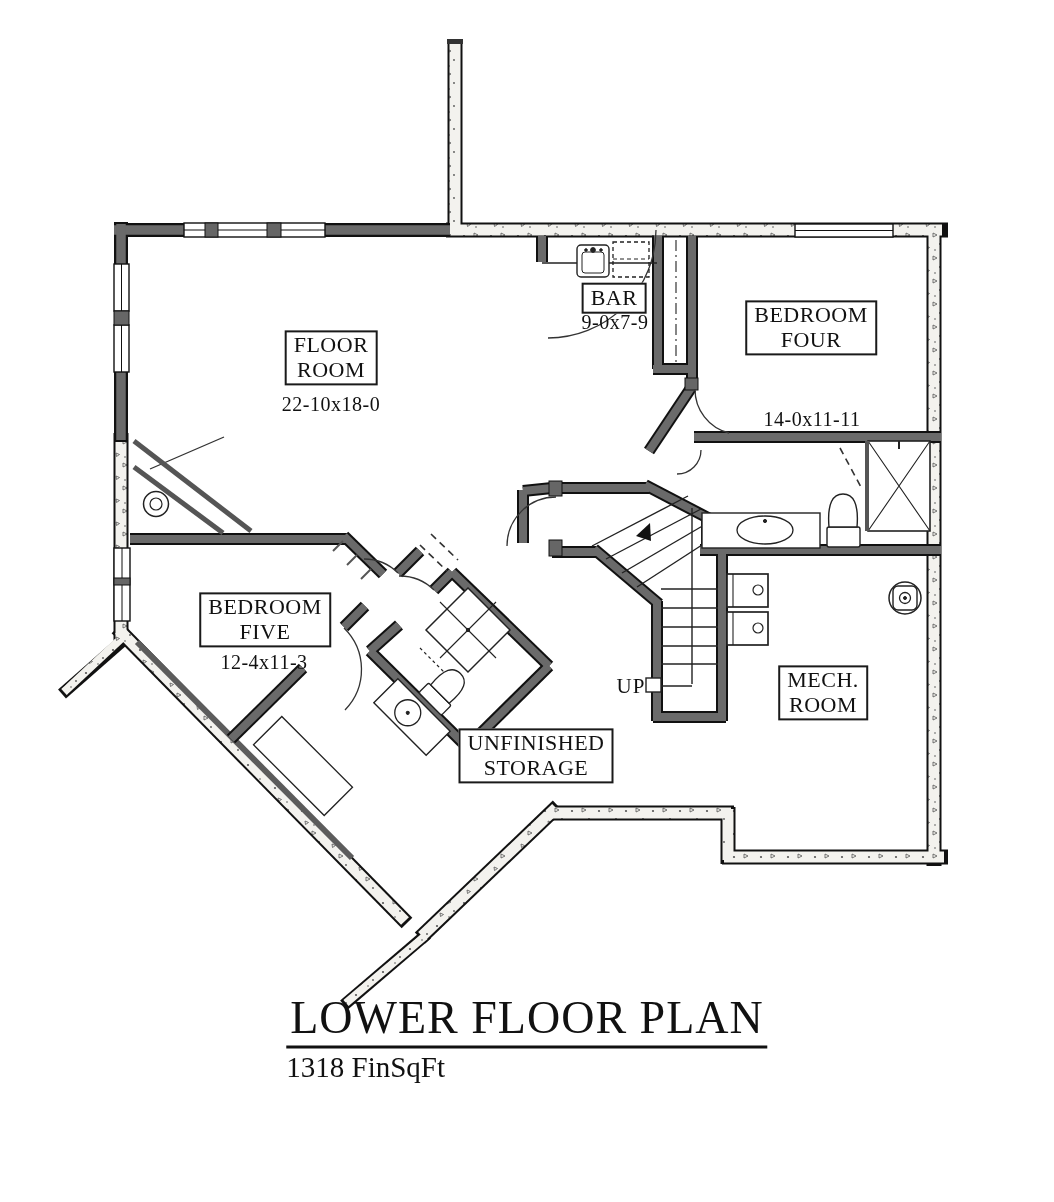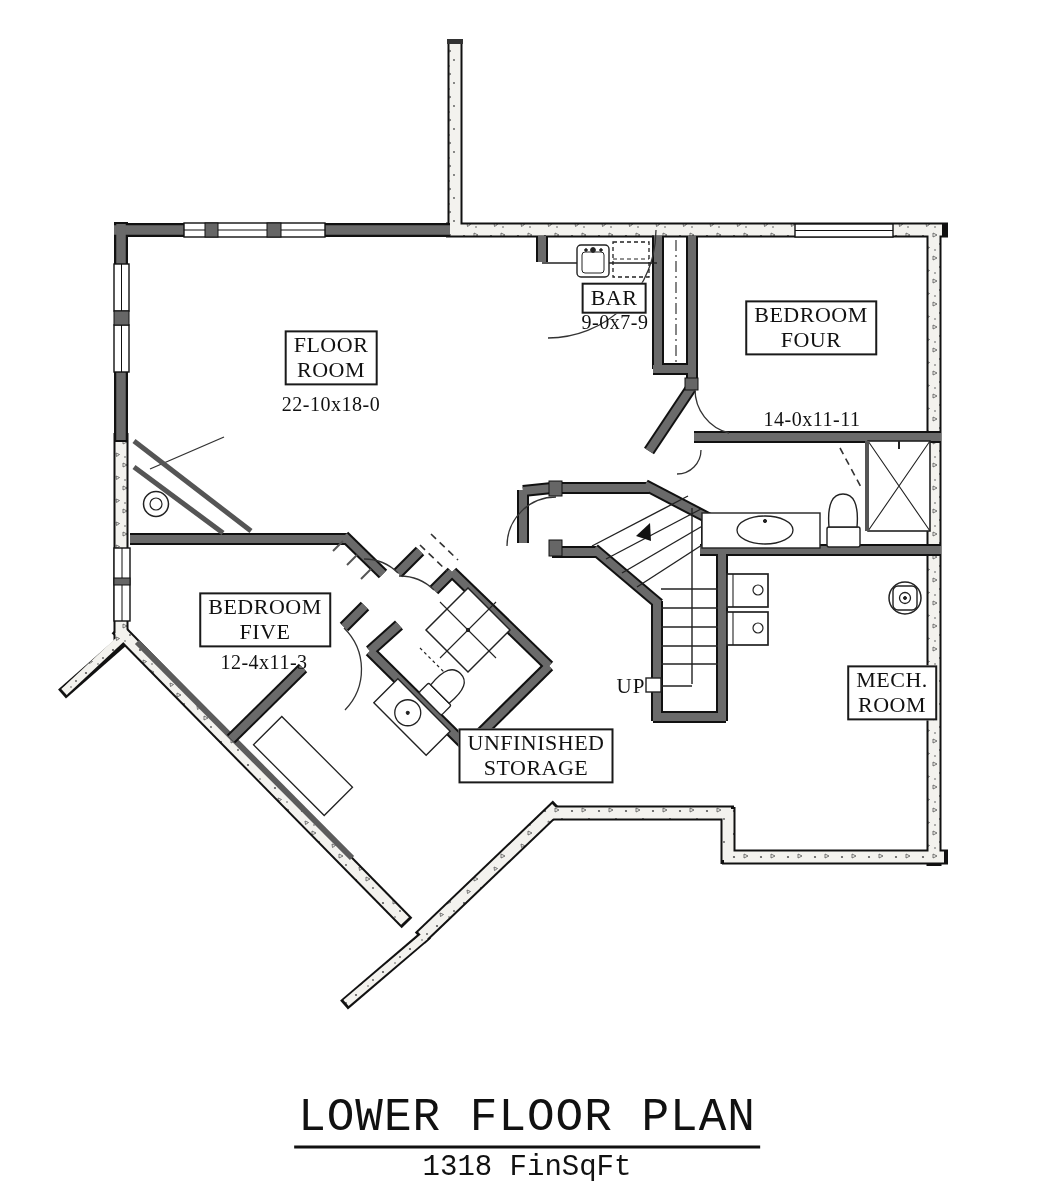--- a/index.html
+++ b/index.html
@@ -7,22 +7,22 @@
         font-family:"Liberation Serif", serif;color:#111;}
   #plan-svg{position:absolute;left:0;top:0;width:1054px;height:1202px;}
   .overlay{position:absolute;left:0;top:0;width:1054px;height:1202px;pointer-events:none;}
   .room-label{position:absolute;transform:translate(-50%,-50%);background:#fff;
       border:2px solid #1a1a1a;padding:1px 7px;text-align:center;
       font-size:22px;line-height:1.12;letter-spacing:.5px;white-space:nowrap;}
   .room-label span{display:block;}
   .room-dim{position:absolute;transform:translate(-50%,-50%);font-size:20px;
       letter-spacing:.5px;white-space:nowrap;background:transparent;text-align:center;}
   .up-label{position:absolute;transform:translate(-50%,-50%);font-size:21px;letter-spacing:1px;}
-  .title-block{position:absolute;left:50%;top:1138px;transform:translate(-50%,-50%);
-      text-align:center;font-family:Liberation Mono, monospace;}
+  .title-block{position:absolute;left:50%;top:1038px;transform:translate(-50%,-50%);
+      }
   .title-main{font-size:46px;letter-spacing:1px;border-bottom:3px solid #111;
       padding:0 4px 5px 4px;line-height:1;}
   .title-sub{font-size:29px;margin-top:4px;line-height:1;}
 </style>
 </head>
 <body>
 
 <div id="page">
 
 <svg id="plan-svg" viewBox="0 0 1054 1202" xmlns="http://www.w3.org/2000/svg">
@@ -298,21 +298,21 @@
     <span>BEDROOM</span>
     <span>FIVE</span>
   </div>
   <div class="room-dim" style="left:264px;top:662px;">12-4x11-3</div>
 
   <div class="room-label" style="left:536px;top:756px;">
     <span>UNFINISHED</span>
     <span>STORAGE</span>
   </div>
 
-  <div class="room-label" style="left:892px;top:693px;">
+  <div class="room-label" style="left:823px;top:693px;">
     <span>MECH.</span>
     <span>ROOM</span>
   </div>
 
   <div class="up-label" style="left:631px;top:686px;">UP</div>
 
   <div class="title-block">
     <div class="title-main">LOWER FLOOR PLAN</div>
     <div class="title-sub">1318 FinSqFt</div>
   </div>

